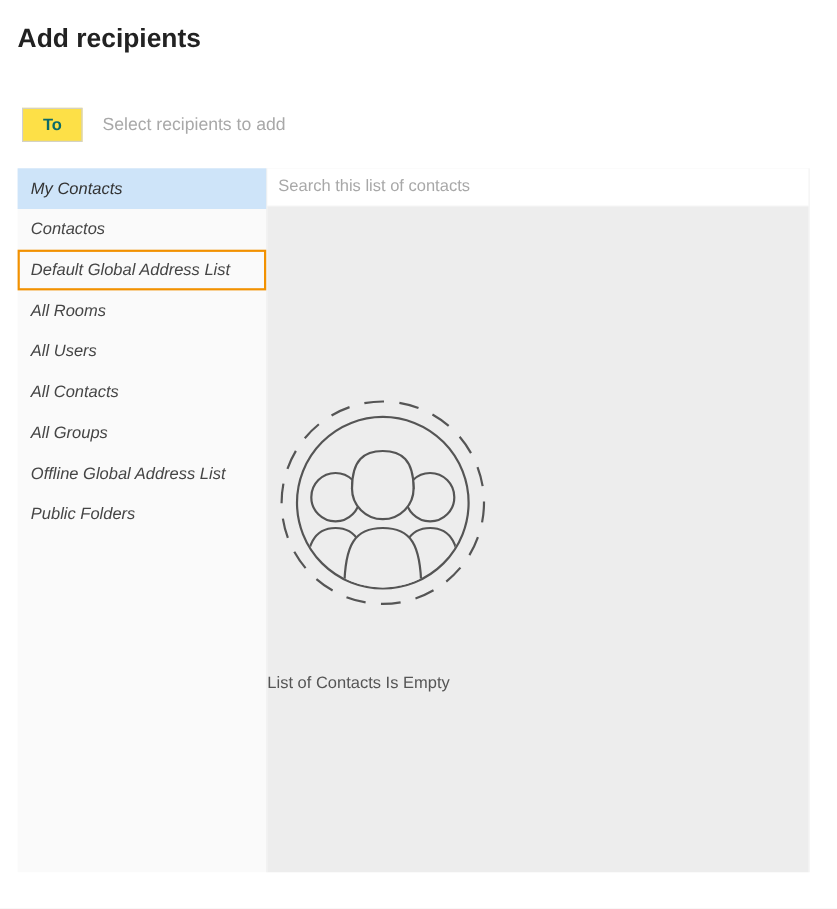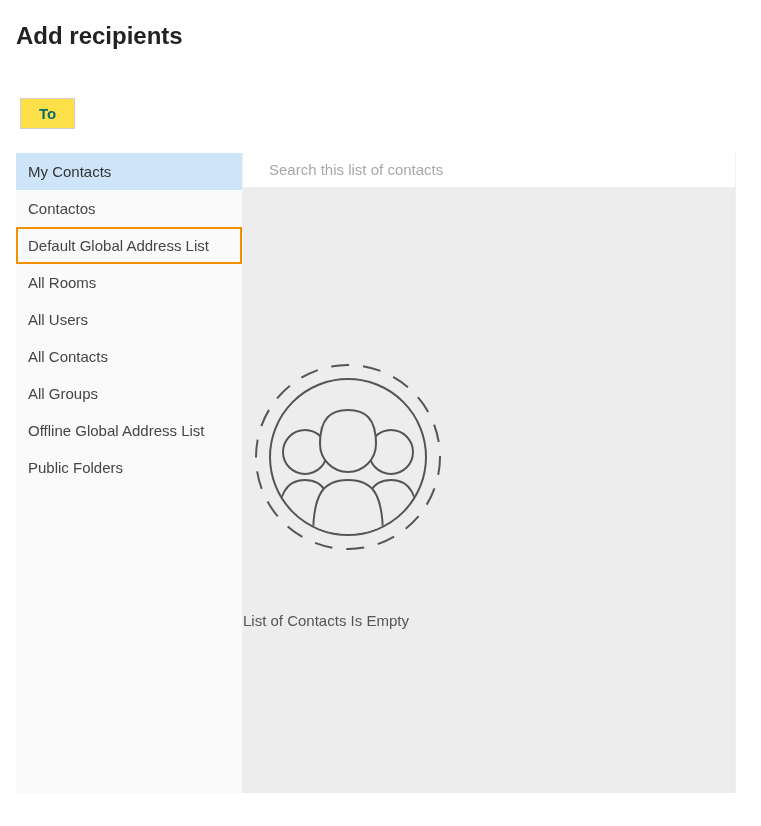--- a/index.html
+++ b/index.html
@@ -4,38 +4,39 @@
   <style>
     * { box-sizing: border-box; margin: 0; padding: 0; }
     body { font-family: "Segoe UI", Arial, sans-serif; background: #fff; width: 761px; height: 826px; padding-left: 16px; padding-top: 22px; color: #333; }
     .title { font-size: 24px; font-weight: 600; color: #222; margin-bottom: 48px; }
     .recipient-row { display: flex; align-items: center; gap: 18px; margin-bottom: 24px; padding-left: 4px; }
     .to-btn { border: 1px solid #d0d0d0; background: #fde047; padding: 6px 18px; font-size: 15px; color: #0b6a6a; font-weight: 600; cursor: pointer; }
     .recipient-input { border: none; outline: none; font-size: 16px; color: #333; flex: 1; }
     .recipient-input::placeholder { color: #a8a8a8; }
     .panel { display: flex; width: 720px; height: 640px; border-right: 1px solid #f0f0f0; }
     .sidebar { width: 227px; background: #fafafa; border-right: 1px solid #f0f0f0; }
-    .side-item { padding: 6px 10px; font-size: 15px; color: #454545; cursor: pointer; border: 2px solid transparent; line-height: 1.4; }
+    .side-item { padding: 6px 10px; font-size: 15px; color: #454545; cursor: pointer; border: 2px solid transparent; line-height: 1.4; font-style: italic; }
     .side-item.selected { background: #cee4f9; color:#333; }
     .side-item.highlight { border: 2px solid #f29100; }
     .main { flex: 1; display: flex; flex-direction: column; background: #ededed; }
-    .search-strip { background: #fff; padding: 8px 26px; border-bottom: 1px solid #efefef; }
+    .search-strip { background: #fff; padding: 8px 10px; border-bottom: 1px solid #efefef; }
     .search-input { width: 100%; border: none; outline: none; font-size: 15px; color: #333; }
     .search-input::placeholder { color: #a8a8a8; }
     .empty-area { flex: 1; display: flex; flex-direction: column; align-items: flex-start; justify-content: center; gap: 50px; }
     .empty-text { font-size: 15px; color: #555; }
     .illus svg { display:block; }
   </style>
 </head>
 <body>
 
 <h1 class="title">Add recipients</h1>
 
 <div class="recipient-row">
   <button class="to-btn">To</button>
+  <input class="recipient-input" placeholder="Select recipients to add" style="">
 </div>
 
 <div class="panel">
   <div class="sidebar" id="sidebar">
       <div class="side-item selected">My Contacts</div>
       <div class="side-item">Contactos</div>
       <div class="side-item highlight">Default Global Address List</div>
       <div class="side-item">All Rooms</div>
       <div class="side-item">All Users</div>
       <div class="side-item">All Contacts</div>

